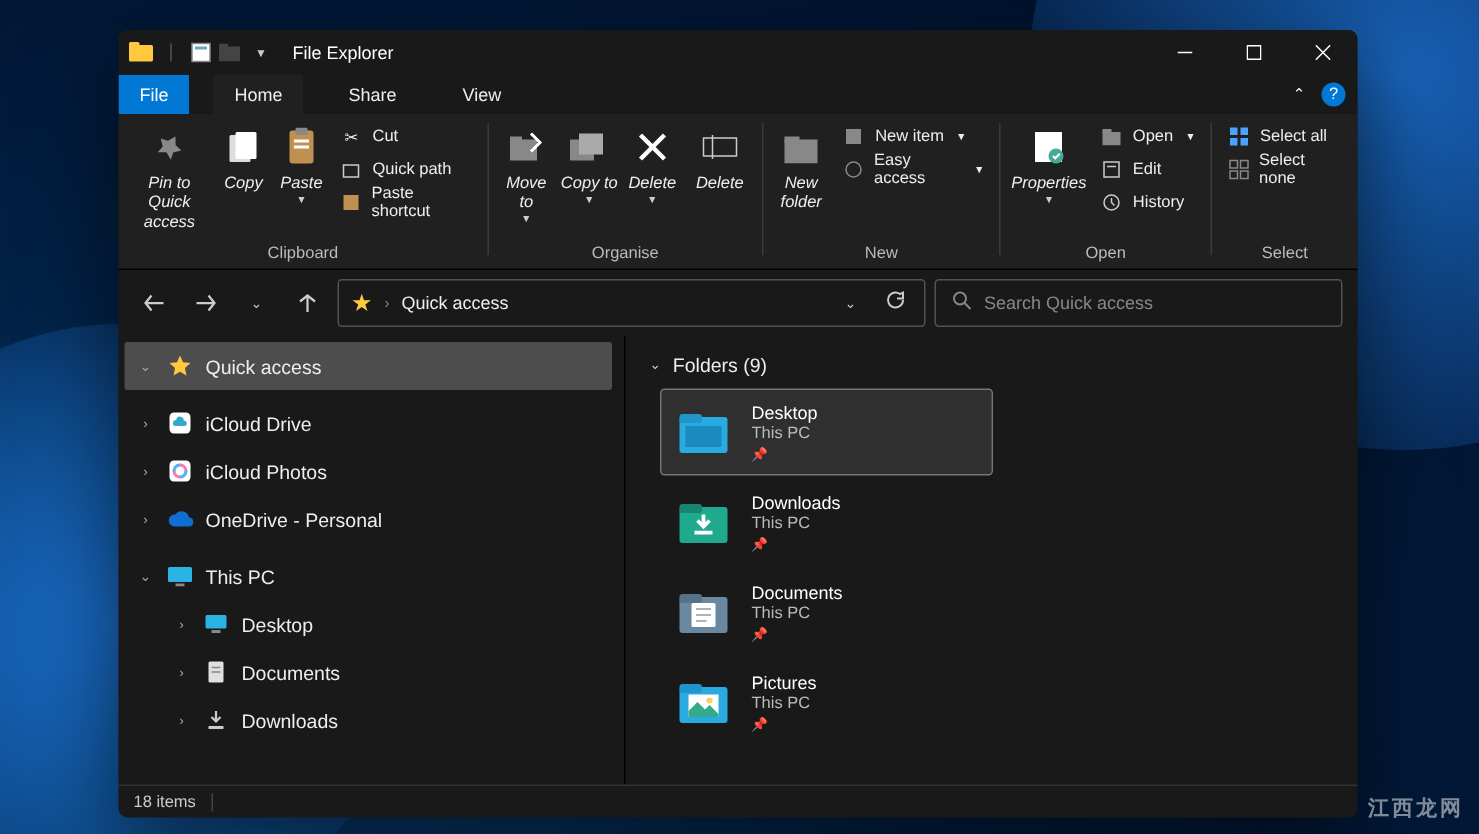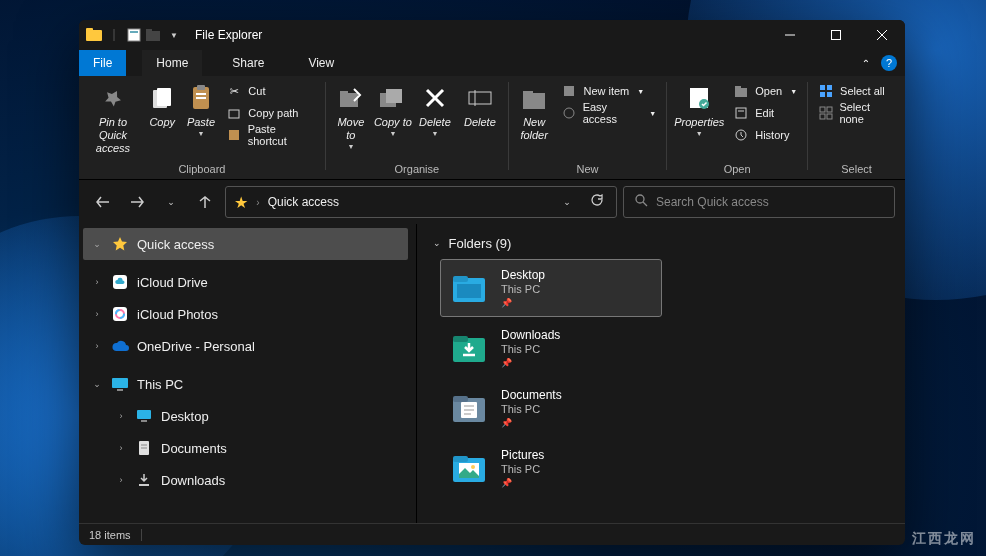--- a/index.html
+++ b/index.html
@@ -197,21 +197,21 @@
           <div class="ritem">
               <div class="sicon">✂</div>
               <span>Cut</span>
             </div>
           <div class="ritem">
               <div class="sicon">
                 <svg width="14" height="14">
                   <rect x="2" y="4" width="10" height="8" fill="none" stroke="#ccc"></rect>
                 </svg>
               </div>
-              <span>Copy path</span>
+              <span>Quick path</span>
             </div>
           <div class="ritem">
               <div class="sicon">
                 <svg width="14" height="14">
                   <rect x="2" y="2" width="10" height="10" fill="#c09050"></rect>
                 </svg>
               </div>
               <span>Paste shortcut</span>
             </div>
         </div>

